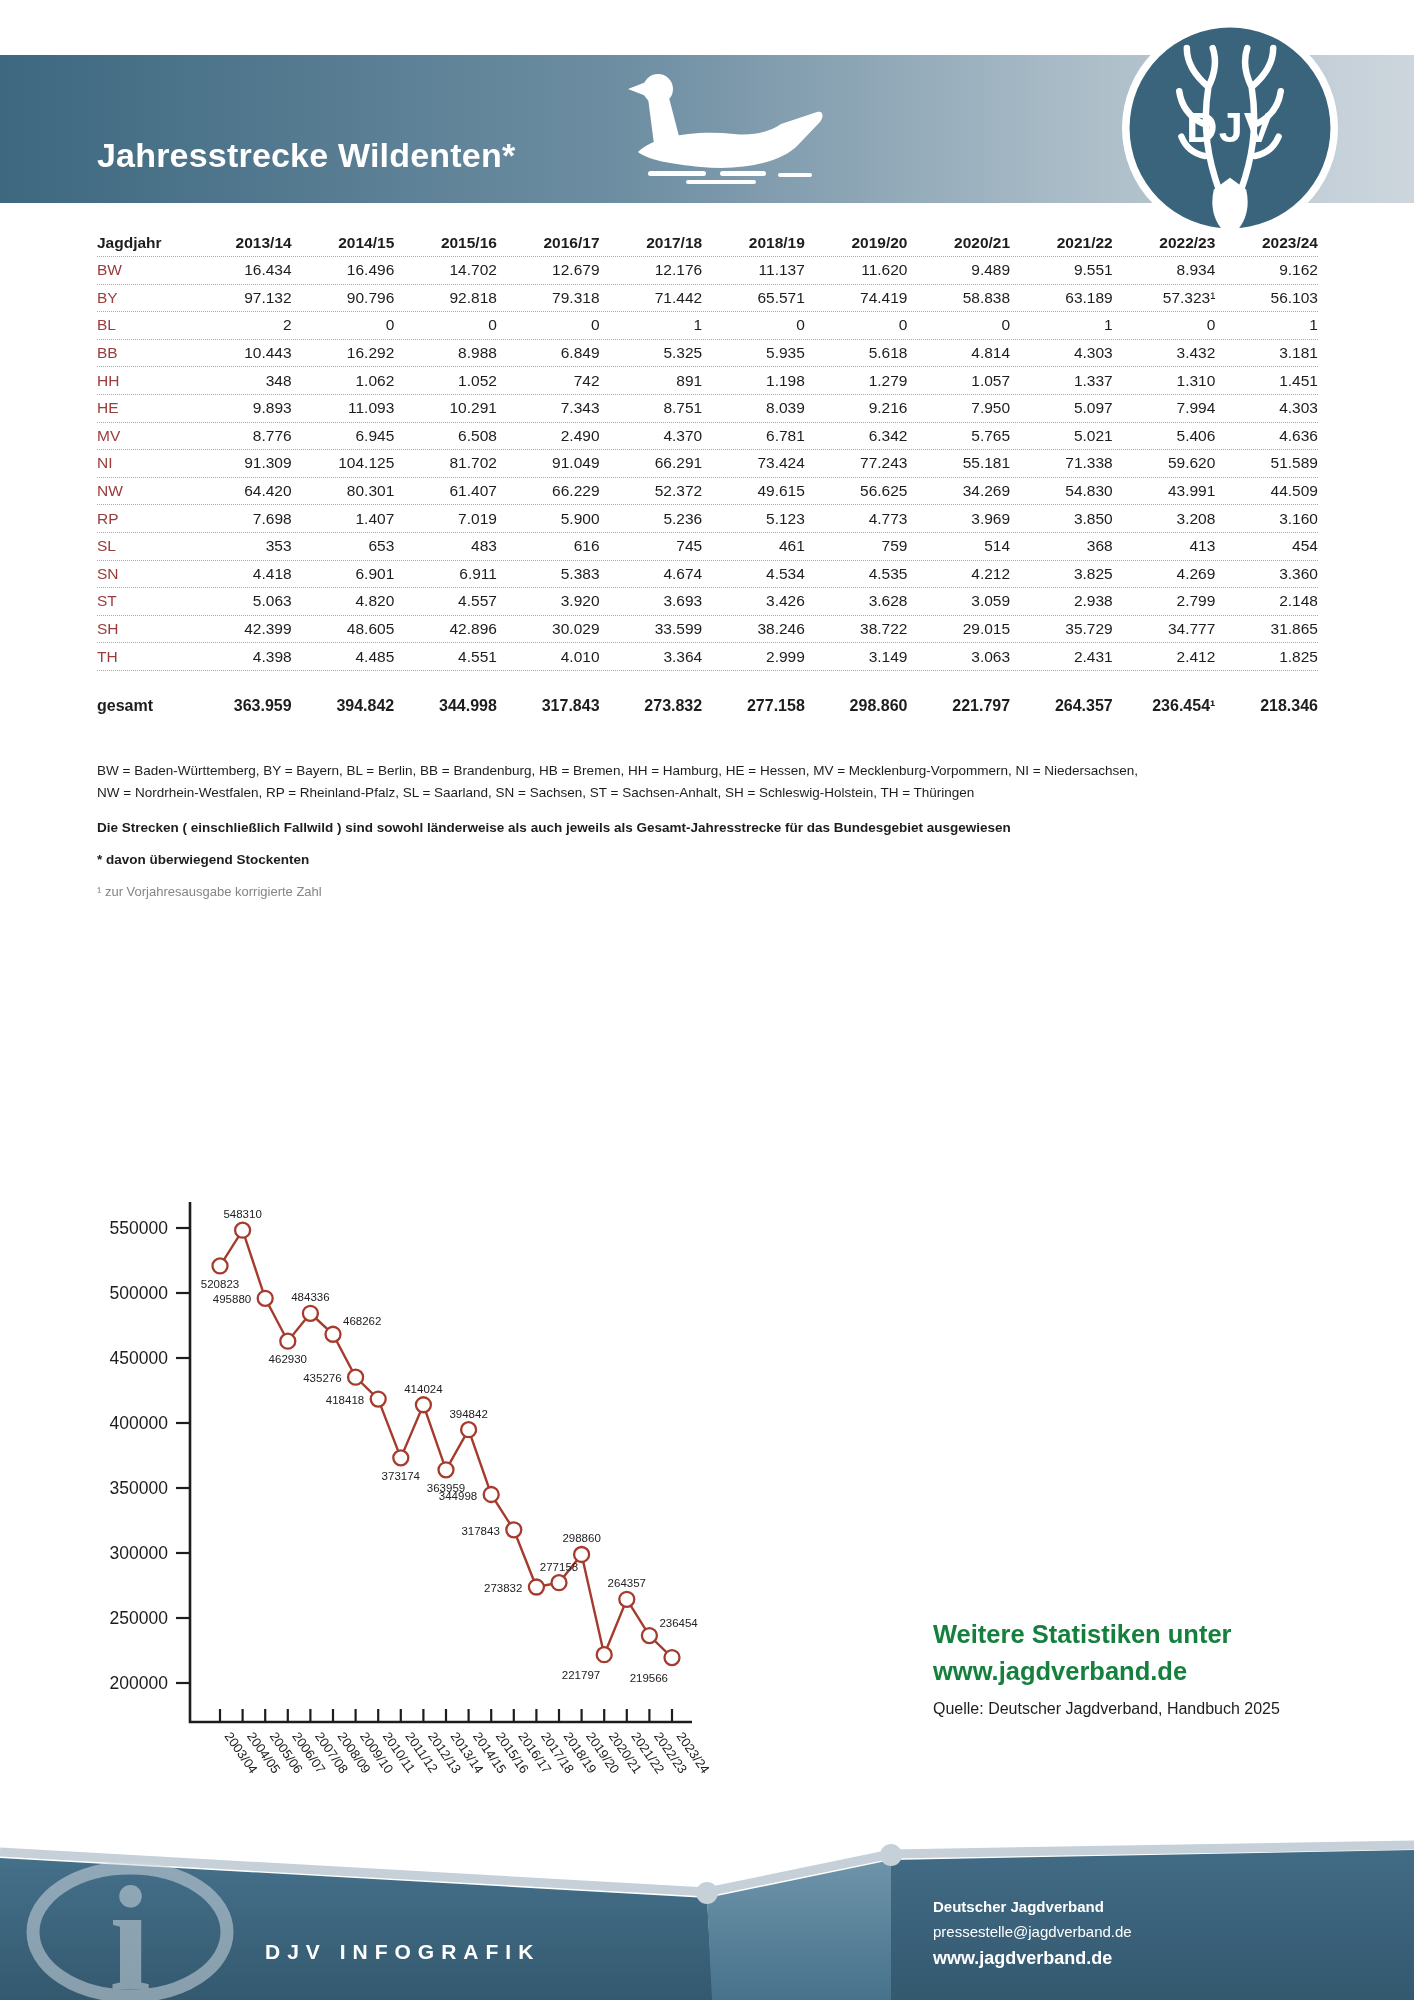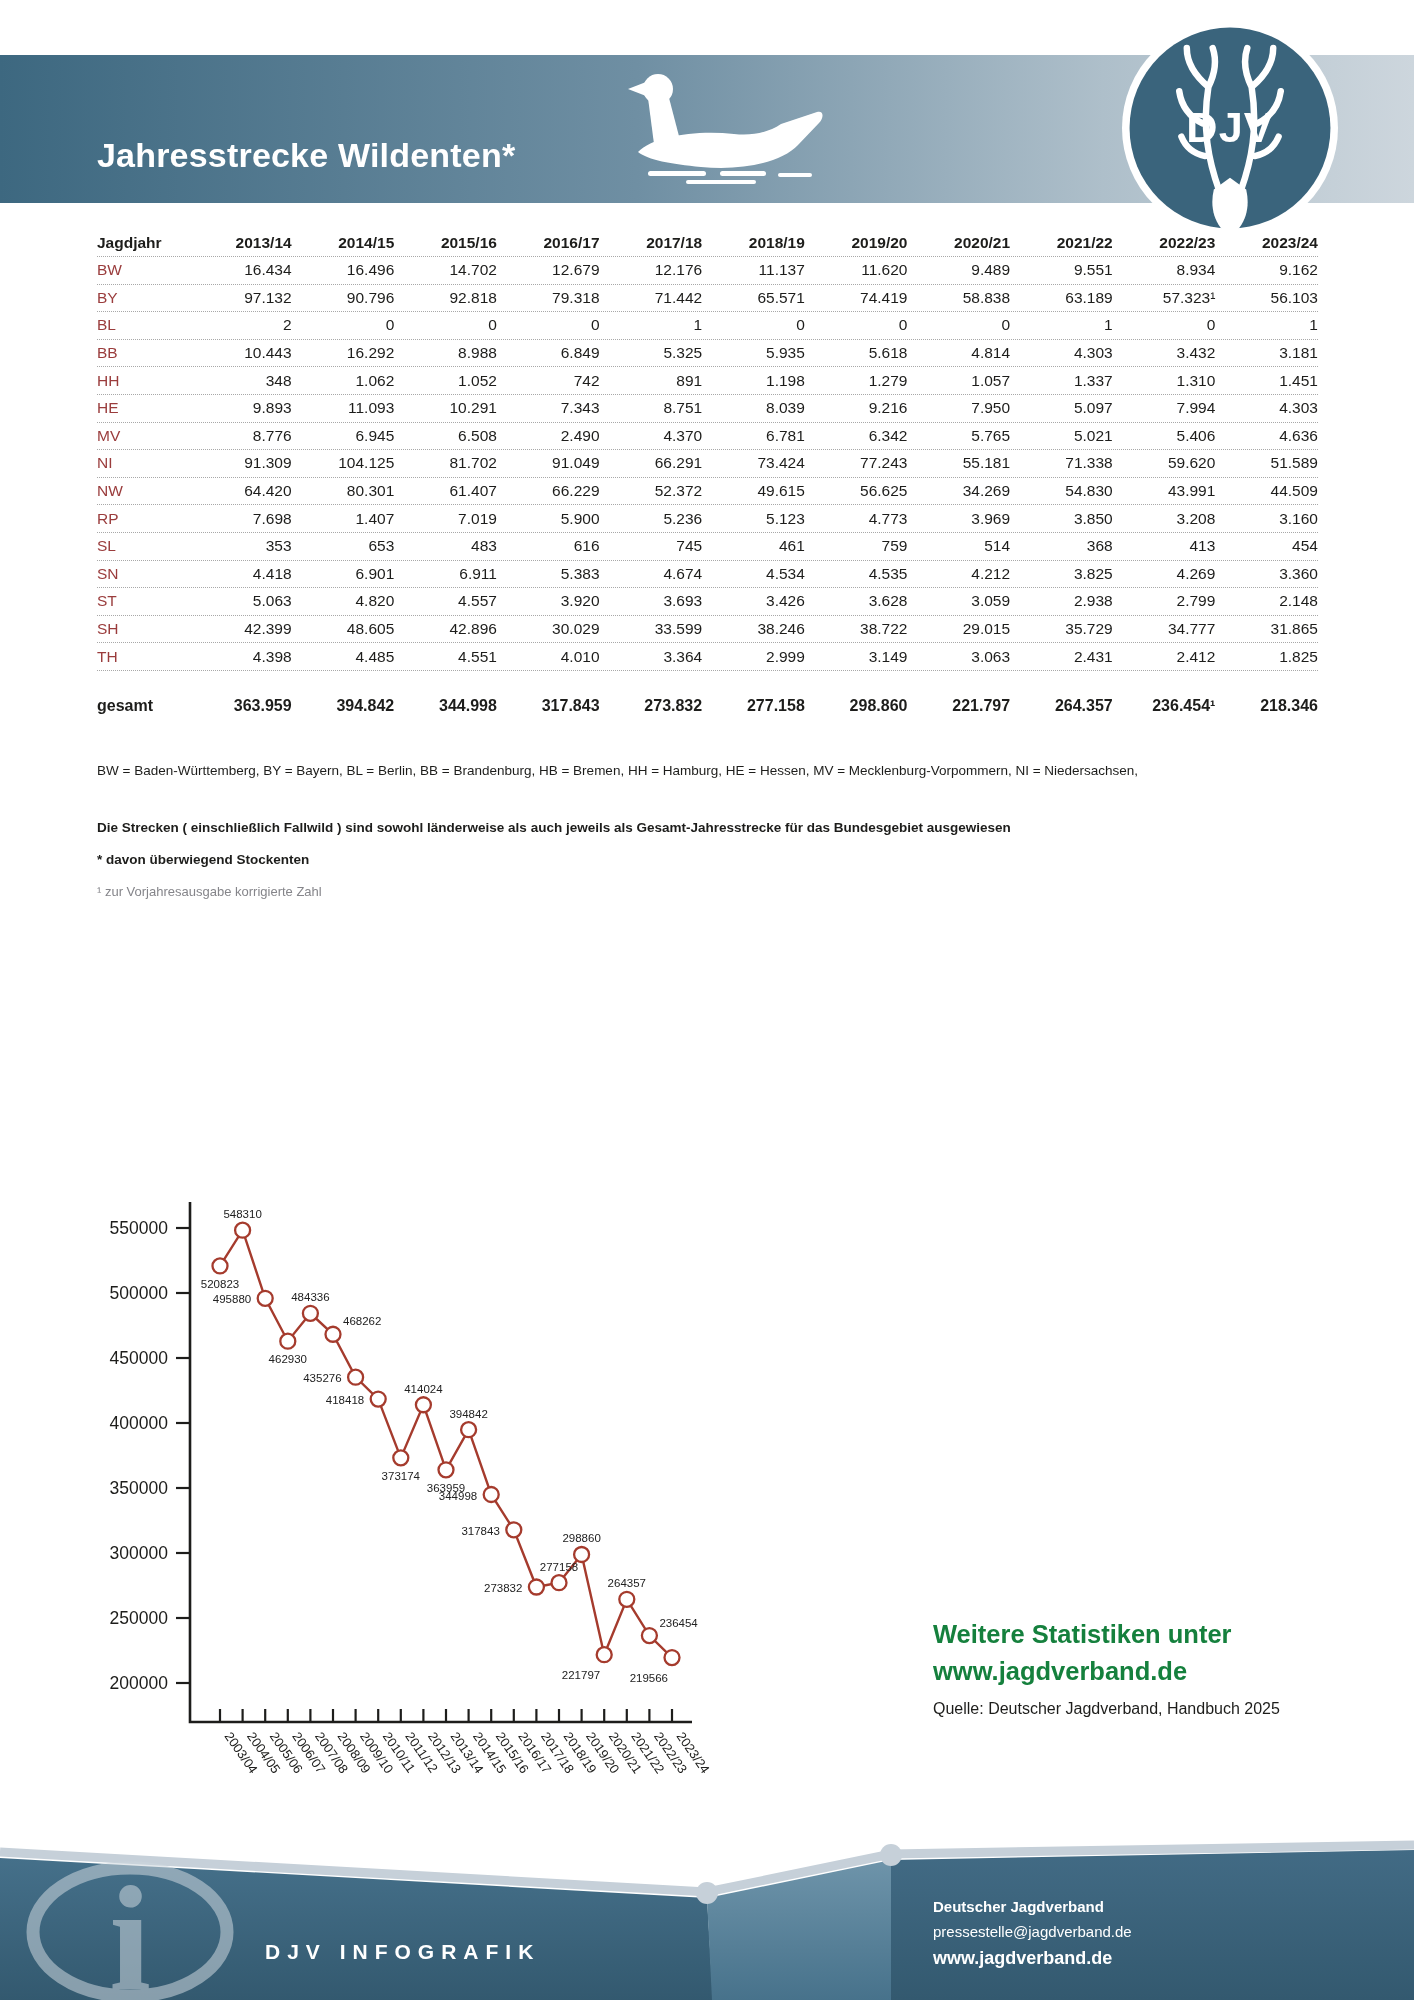--- a/index.html
+++ b/index.html
@@ -308,20 +308,21 @@
         <span class="cell">298.860</span>
         <span class="cell">221.797</span>
         <span class="cell">264.357</span>
         <span class="cell">236.454¹</span>
         <span class="cell">218.346</span>
       </div>
     </div>
 
   <div class="legend">
     <div>BW = Baden-Württemberg, BY = Bayern, BL = Berlin, BB = Brandenburg, HB = Bremen, HH = Hamburg, HE = Hessen, MV = Mecklenburg-Vorpommern, NI = Niedersachsen,</div>
+    <div>NW = Nordrhein-Westfalen, RP = Rheinland-Pfalz, SL = Saarland, SN = Sachsen, ST = Sachsen-Anhalt, SH = Schleswig-Holstein, TH = Thüringen</div>
   </div>
   <div class="note-bold">Die Strecken ( einschließlich Fallwild ) sind sowohl länderweise als auch jeweils als Gesamt-Jahresstrecke für das Bundesgebiet ausgewiesen</div>
   <div class="note-ast">* davon überwiegend Stockenten</div>
   <div class="note-sup">¹ zur Vorjahresausgabe korrigierte Zahl</div>
 
   <svg class="chart" id="chart-svg" width="760" height="700" viewBox="0 0 760 700">
       <path d="M190,52 V572 H692" fill="none" stroke="#1d1d1b" stroke-width="2.6"></path>
       <line x1="176" y1="78" x2="190" y2="78" stroke="#1d1d1b" stroke-width="2.2"></line>
       <text x="168" y="84" text-anchor="end" font-size="17.5" fill="#1d1d1b">550000</text>
       <line x1="176" y1="143" x2="190" y2="143" stroke="#1d1d1b" stroke-width="2.2"></line>

